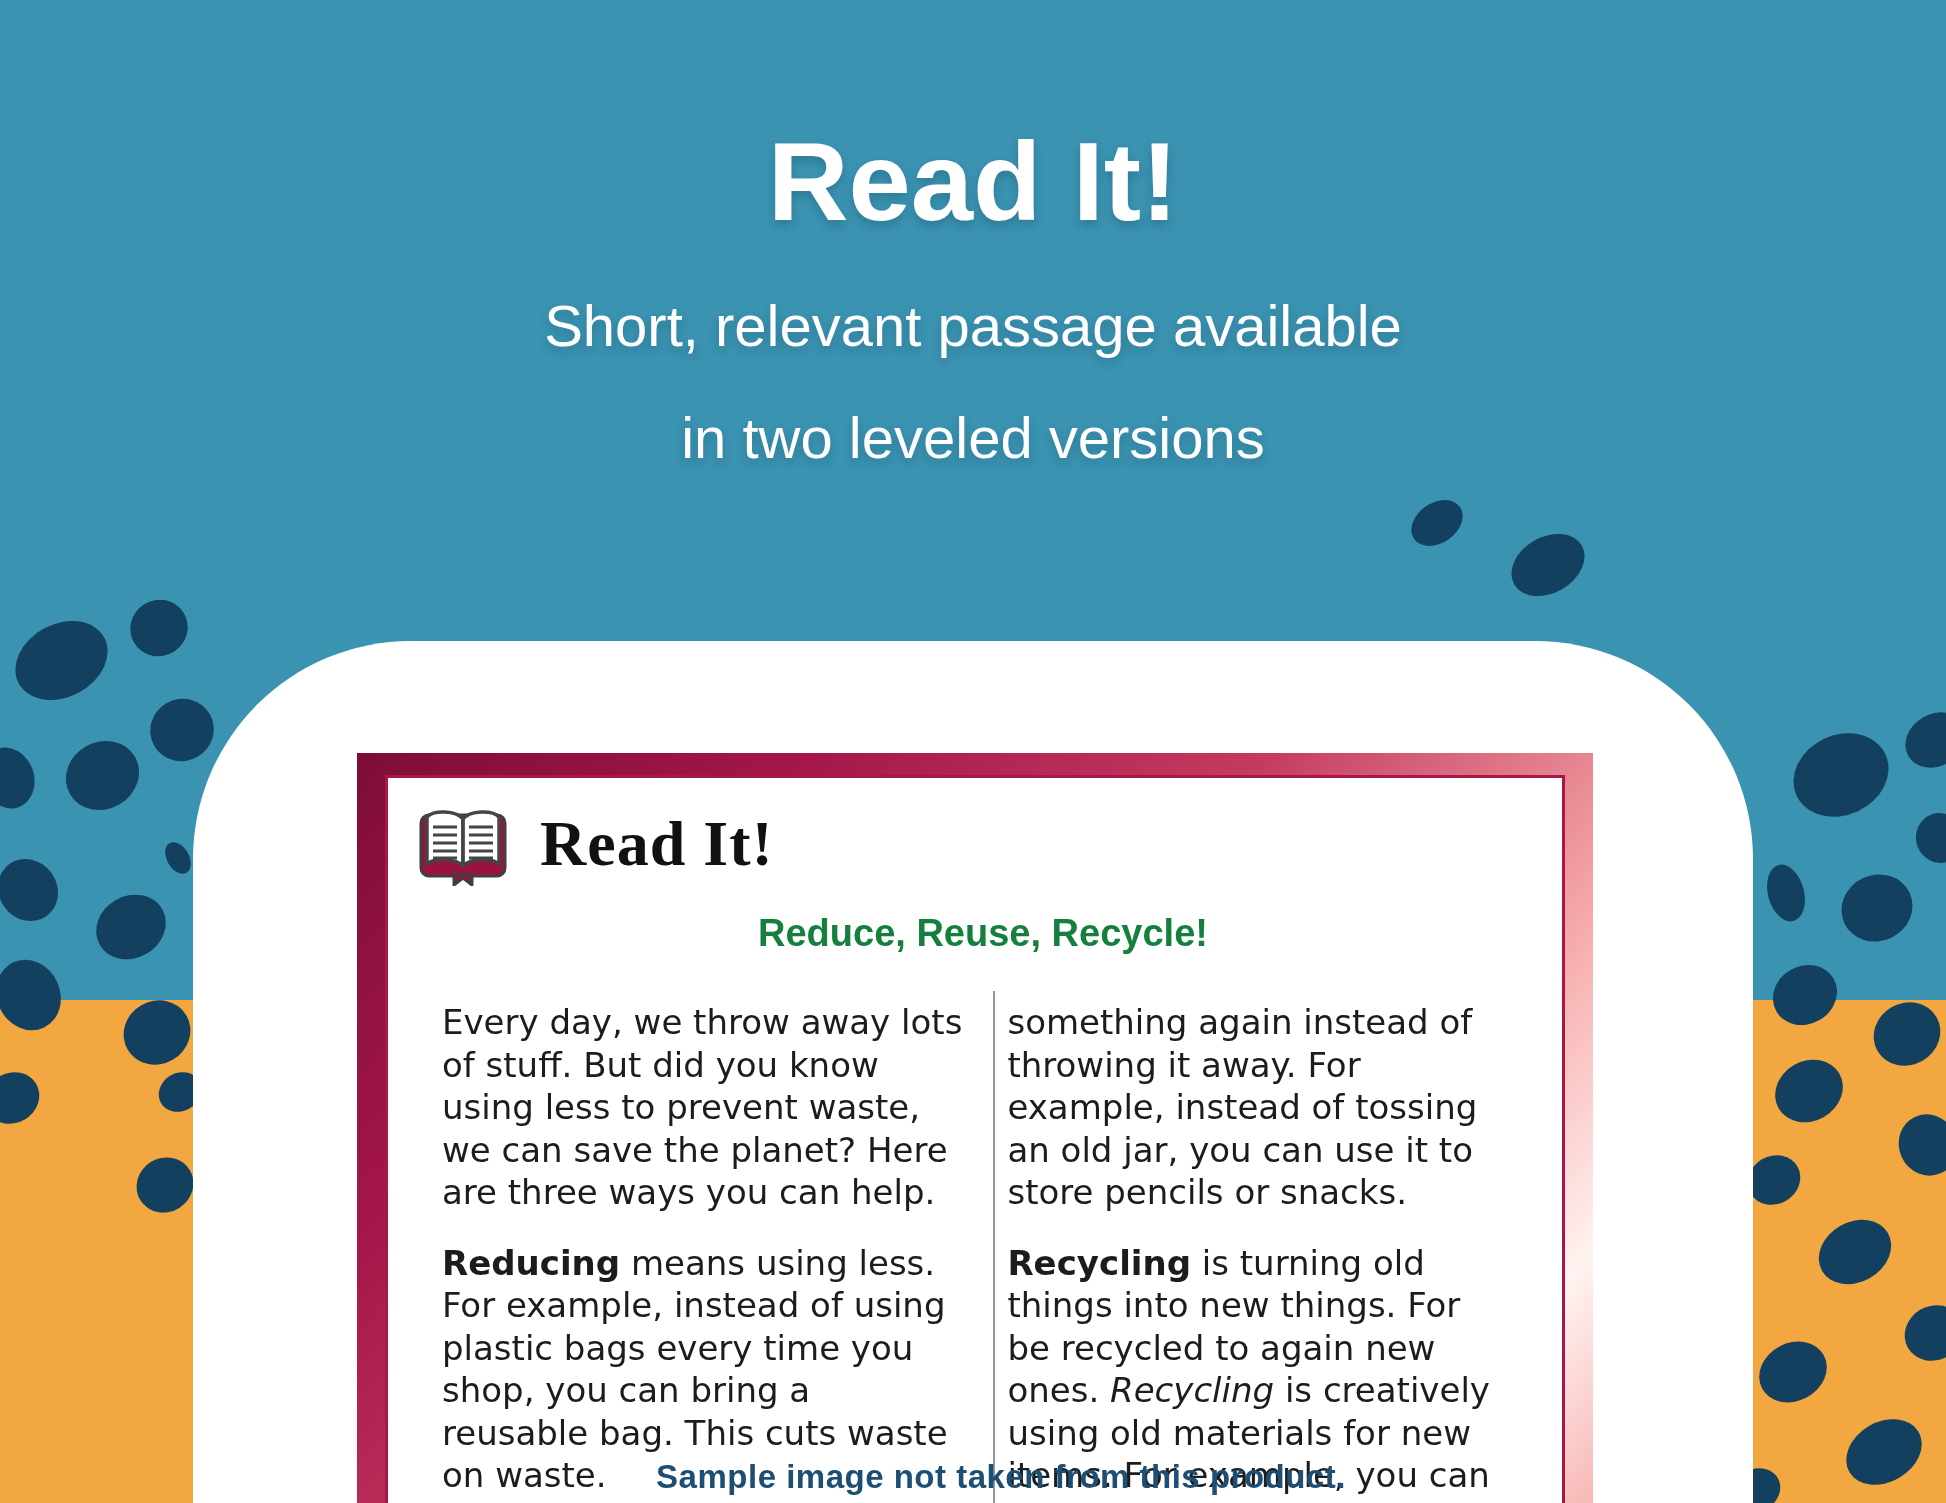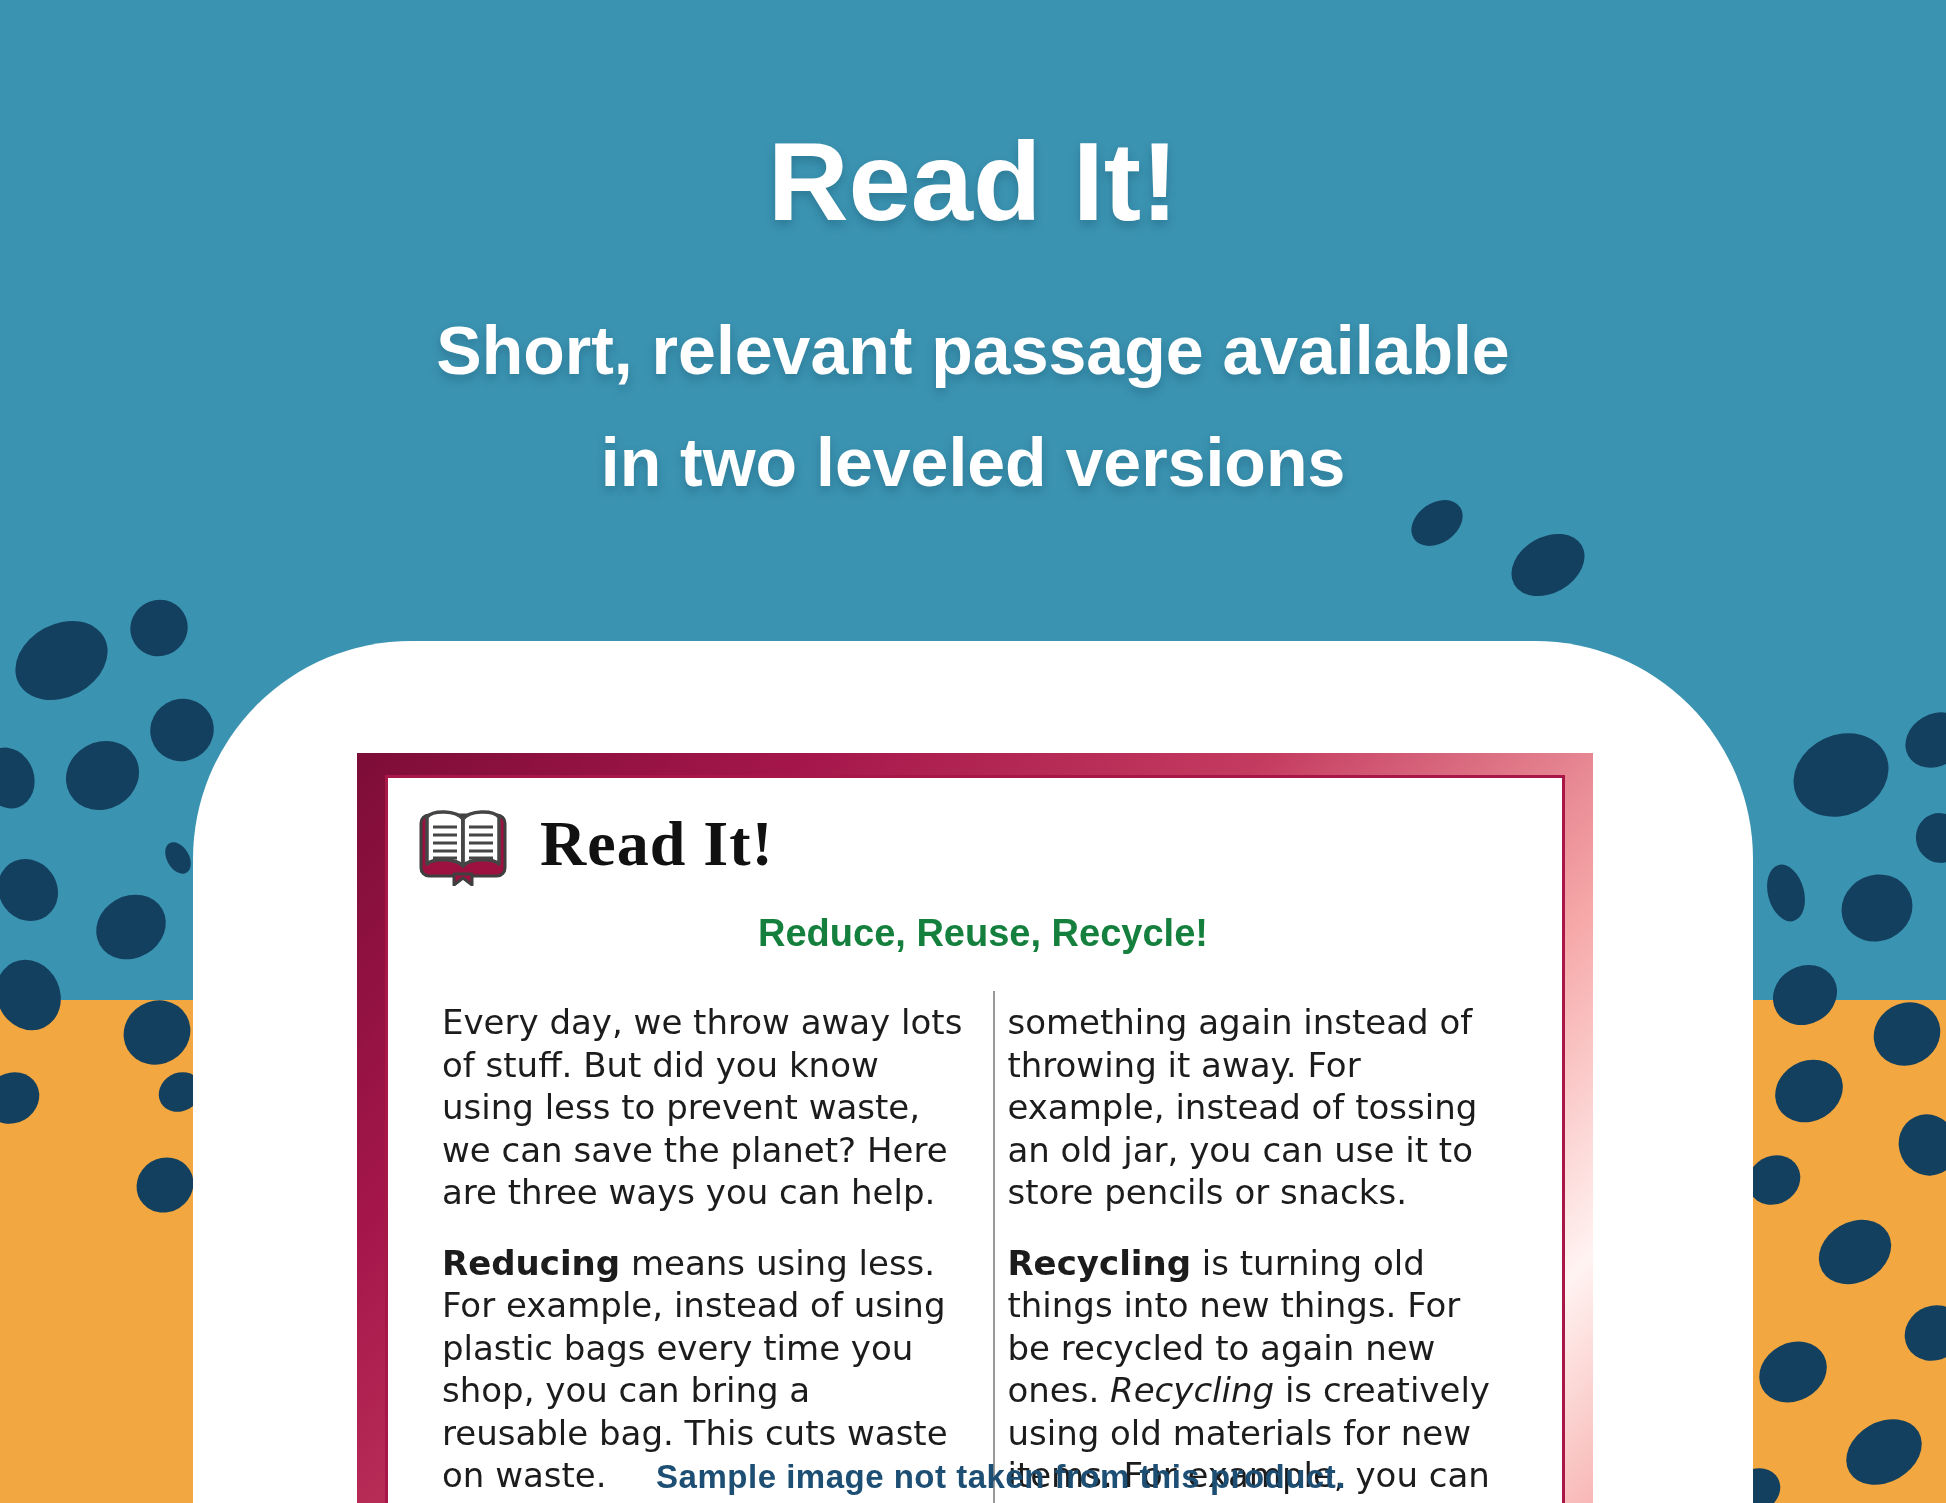--- a/index.html
+++ b/index.html
@@ -45,21 +45,21 @@
     font-family:"DejaVu Sans",sans-serif;font-size:34px;line-height:42.5px;
     color:var(--ink,#1c1c1c);white-space:nowrap;
   }
   
   .hero{position:absolute;left:0;top:126px;width:100%;text-align:center;color:#fff;}
   .hero-title{
     font-size:112px;font-weight:bold;line-height:112px;
     text-shadow:0 5px 10px rgba(10,50,70,.25);
   }
   .hero-sub{
-    margin-top:56px;font-size:68px;font-weight:bold;line-height:112px;
+    margin-top:32px;font-size:58px;font-weight:normal;line-height:112px;
     text-shadow:0 5px 10px rgba(10,50,70,.25);
   }
   .caption{
     position:absolute;left:0;top:1458px;width:100%;text-align:center;
     font-size:33px;font-weight:bold;color:var(--caption-color,#1d4e73);
     letter-spacing:.5px;
     padding-left:28px;
   }
 </style>
 </head>

